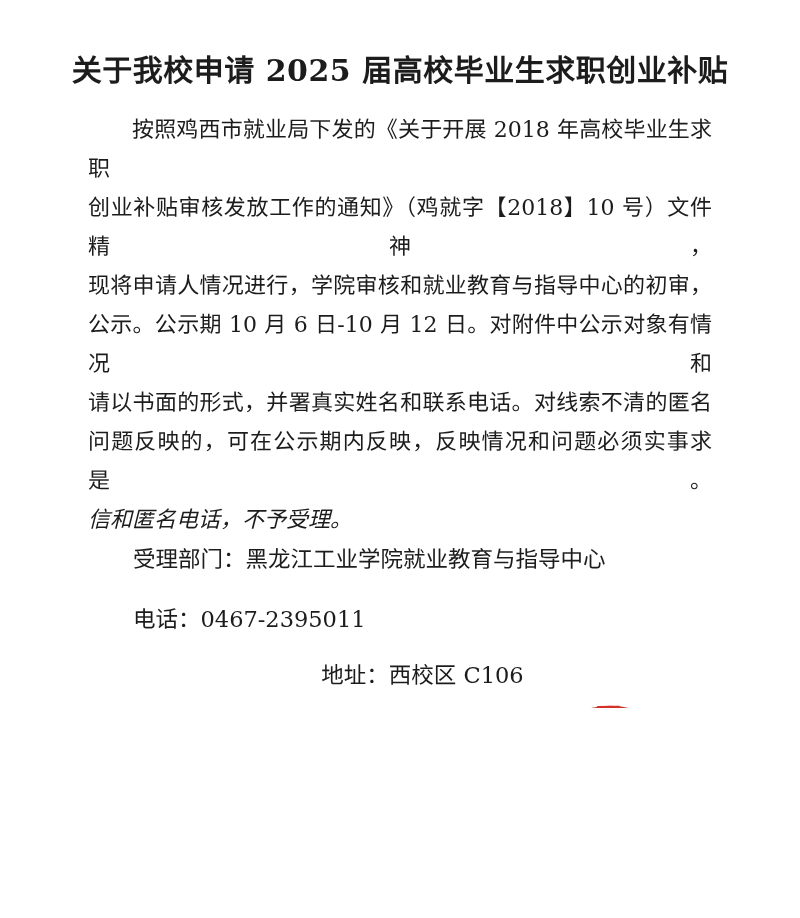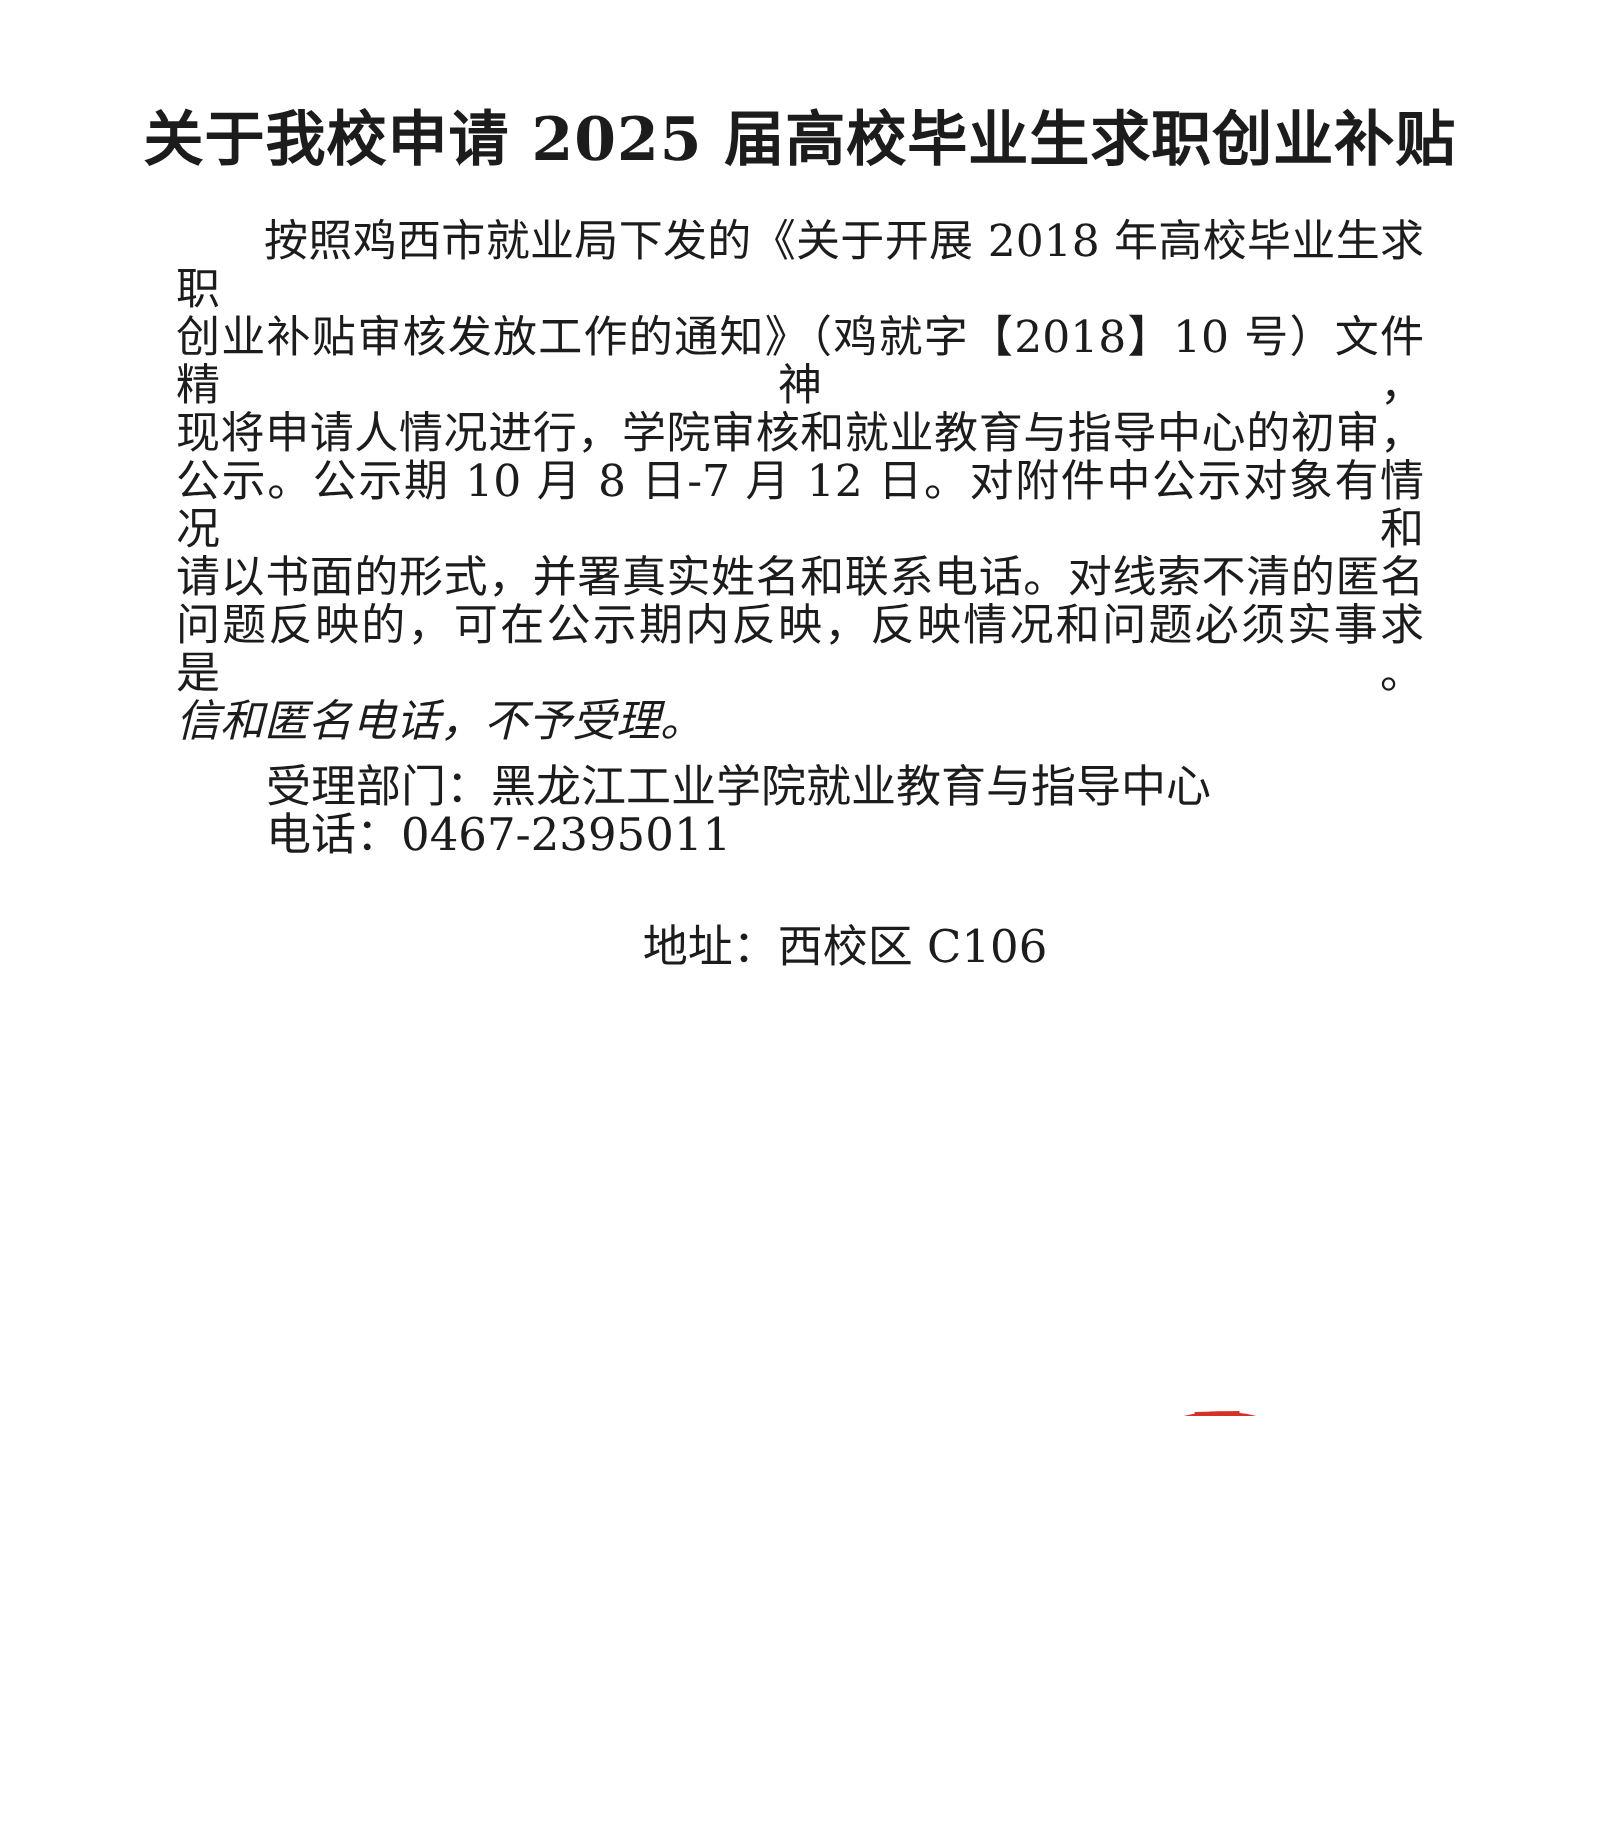--- a/index.html
+++ b/index.html
@@ -24,41 +24,41 @@
     font-weight: 700;
     line-height: 54px;
     text-align: center;
     letter-spacing: 0.5px;
   }
   .body-block {
     margin: 12px 88px 0 88px;
   }
   .body-line {
     font-size: 22px;
-    line-height: 24px;
+    line-height: 39px;
     text-align: justify;
     text-align-last: justify;
     text-justify: inter-character;
   }
   .body-line.first {
     text-indent: 2em;
   }
   .body-line.last {
     text-align-last: left;
     font-style: italic;
   }
   .contact-line {
     margin-left: 88px;
     margin-right: 88px;
     font-size: 22.5px;
     line-height: 24px;
     text-indent: 2em;
   }
   .contact-department { margin-top: 8px; }
-  .contact-phone     { }
+  .contact-phone     { margin-top: 36px; }
   .contact-address   { margin-top: 32px; text-align: center; }
 
   .signature-name {
     position: absolute;
     left: 512px;
     top: 767px;
     font-size: 22px;
     letter-spacing: 0.5px;
     z-index: 2;
   }
@@ -101,21 +101,21 @@
 <div class="page">
 
   <div class="title-block">
     <div class="title-line">关于我校申请 2025 届高校毕业生求职创业补贴</div>
   </div>
 
   <div class="body-block">
     <div class="body-line first">按照鸡西市就业局下发的《关于开展 2018 年高校毕业生求职</div>
     <div class="body-line">创业补贴审核发放工作的通知》（鸡就字【2018】10 号）文件精神，</div>
     <div class="body-line">现将申请人情况进行，学院审核和就业教育与指导中心的初审，</div>
-    <div class="body-line">公示。公示期 10 月 8 日-7 月 12 日。对附件中公示对象有情况和</div>
+    <div class="body-line">公示。公示期 10 月 6 日-10 月 12 日。对附件中公示对象有情况和</div>
     <div class="body-line">请以书面的形式，并署真实姓名和联系电话。对线索不清的匿名</div>
     <div class="body-line">问题反映的，可在公示期内反映，反映情况和问题必须实事求是。</div>
     <div class="body-line last">信和匿名电话，不予受理。</div>
   </div>
 
   <div class="contact-line contact-department">受理部门：黑龙江工业学院就业教育与指导中心</div>
   <div class="contact-line contact-phone">电话：0467-2395011</div>
   <div class="contact-line contact-address">地址：西校区 C106</div>
 
   <div class="signature-name">就业教育与指导中心</div>

